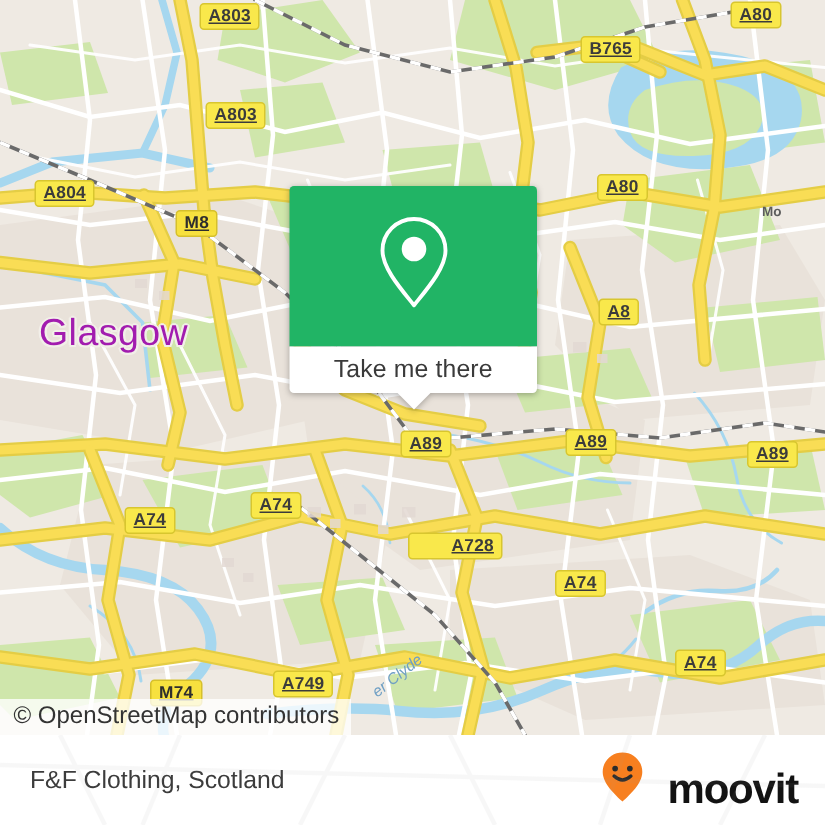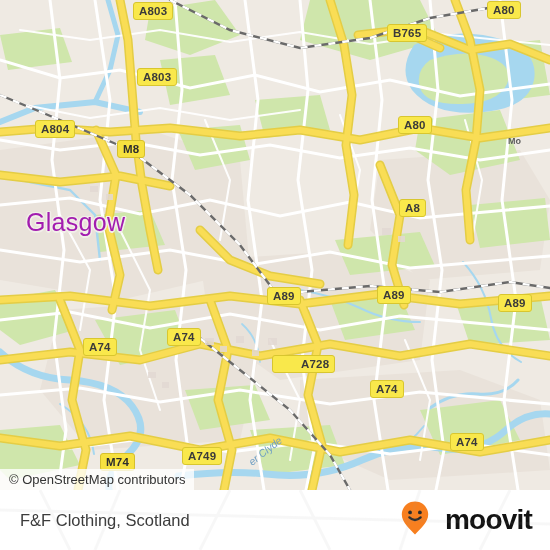--- a/index.html
+++ b/index.html
@@ -41,20 +41,21 @@
     color: #3b3b3b;
     font-family: "Liberation Sans", sans-serif;
     font-size: 11.5px;
     font-weight: bold;
     line-height: 16px;
     height: 18px;
     padding: 0 5px;
     white-space: nowrap;
     letter-spacing: 0.2px;
     text-align: center;
+    text-decoration: underline;
   }
   .shield.motorway {
     background: #f7e13f;
     border-color: #d6c02c;
     color: #2e2e2e;
   }
 
   
   .place-label {
     position: absolute;
@@ -87,21 +88,21 @@
   }
 
   
   #attribution {
     position: absolute;
     left: 0;
     bottom: 0;
     background: rgba(255,255,255,0.78);
     color: #333333;
     font-family: "Liberation Sans", sans-serif;
-    font-size: 13px;
+    font-size: 16px;
     padding: 3px 8px 3px 9px;
     white-space: nowrap;
   }
 
   
   #popup {
     position: absolute;
     left: 193px;
     top: 124px;
     width: 165px;
@@ -156,21 +157,21 @@
     padding: 0 18px 0 20px;
   }
   #footer-title {
     color: #3c3c3c;
     font-family: "Liberation Sans", sans-serif;
     font-size: 16.5px;
     white-space: nowrap;
   }
   #brand {
     display: flex;
-    align-items: center;
+    align-items: flex-end;
     gap: 16px;
   }
   #brand-text {
     color: #121212;
     font-family: "Liberation Sans", sans-serif;
     font-size: 28px;
     font-weight: bold;
     letter-spacing: -0.8px;
     line-height: 1;
   }
@@ -350,37 +351,51 @@
     <div class="place-label" style="left:26px; top:208px;">Glasgow</div>
 
     <div class="small-place-label" style="left:508px; top:136px;">Mo</div>
 
     <div class="water-label" style="left:246px; top:458px; transform:rotate(-38deg); transform-origin:left top;">er Clyde</div>
 
     <div class="shield" style="left:133px; top:2px;">A803</div>
     <div class="shield" style="left:137px; top:68px;">A803</div>
     <div class="shield" style="left:387px; top:24px;">B765</div>
     <div class="shield" style="left:487px; top:1px;">A80</div>
-    <div class="shield" style="left:23px; top:120px;margin-left:12px;">A804</div>
+    <div class="shield" style="left:23px; top:120px;">A804</div>
     <div class="shield motorway" style="left:117px; top:140px;">M8</div>
     <div class="shield" style="left:398px; top:116px;">A80</div>
     <div class="shield" style="left:399px; top:199px;">A8</div>
     <div class="shield" style="left:267px; top:287px;">A89</div>
     <div class="shield" style="left:377px; top:286px;">A89</div>
     <div class="shield" style="left:498px; top:294px;">A89</div>
     <div class="shield" style="left:83px; top:338px;">A74</div>
     <div class="shield" style="left:167px; top:328px;">A74</div>
     <div class="shield" style="left:272px; top:355px;padding-left:28px;">A728</div>
     <div class="shield" style="left:370px; top:380px;">A74</div>
     <div class="shield" style="left:182px; top:403px;margin-top:44px;">A749</div>
     <div class="shield" style="left:450px; top:433px;">A74</div>
     <div class="shield motorway" style="left:100px; top:453px;">M74</div>
 
     <div id="attribution">© OpenStreetMap contributors</div>
 
+    <div id="popup">
+      <div id="popup-head">
+        <span>
+          <svg width="54" height="64" viewBox="0 0 54 64" xmlns="http://www.w3.org/2000/svg">
+            <path d="M27 3 C15.4 3 6 12.4 6 24 C6 36 19 50.5 27 60.5 C35 50.5 48 36 48 24 C48 12.4 38.6 3 27 3 Z" fill="none" stroke="#ffffff" stroke-width="2.6" stroke-linejoin="round"></path>
+            <circle cx="27" cy="23" r="8.2" fill="#ffffff"></circle>
+          </svg>
+        </span>
+      </div>
+      <div id="popup-body">
+        <span id="popup-label">Take me there</span>
+        <div id="popup-tail"></div>
+      </div>
+    </div>
 
   </div>
 
   <div id="footer">
 
     <svg id="footer-watermark" viewBox="0 0 550 60" xmlns="http://www.w3.org/2000/svg">
       <g stroke="#9a9a9a" fill="none" stroke-width="3">
         <path d="M40 0 L70 60"></path>
           <path d="M120 0 L95 60"></path>
           <path d="M200 60 L230 0"></path>

